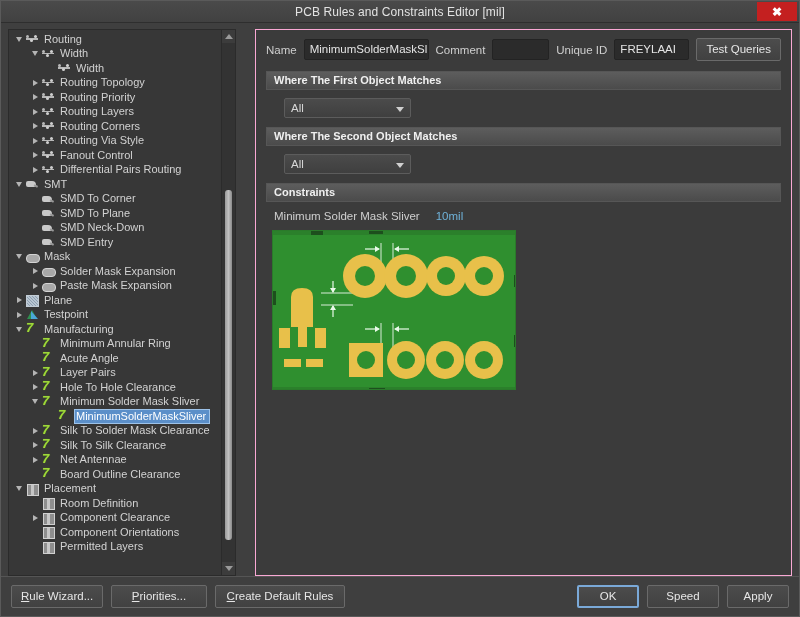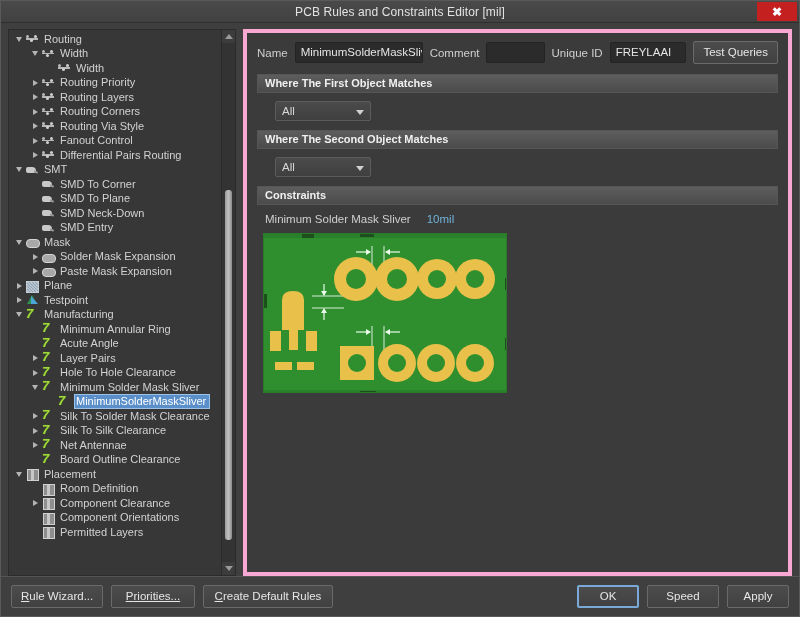--- a/index.html
+++ b/index.html
@@ -47,21 +47,21 @@
     align-items: center;
     justify-content: center;
     cursor: pointer;
   }
 
   
   .body {
     flex: 1 1 auto;
     display: flex;
     padding: 6px 7px 0 7px;
-    gap: 7px;
+    gap: 19px;
     min-height: 0;
   }
 
   
   .tree-panel {
     width: 228px;
     flex: 0 0 228px;
     background: #373737;
     border: 1px solid #2b2b2b;
     position: relative;
@@ -204,21 +204,21 @@
     top: 160px; height: 350px;
     background: linear-gradient(90deg,#9a9a9a,#c0c0c0,#8a8a8a);
     border-radius: 3px;
     cursor: pointer;
   }
 
   
   .right-panel {
     flex: 1 1 auto;
     background: #3b3b3b;
-    border: 4px solid #f9a8d4;
+    border: 1px solid #f9a8d4;
     padding: 8px 10px;
     min-width: 0;
     overflow: hidden;
   }
 
   .row-name {
     display: flex;
     align-items: center;
     gap: 7px;
     margin-bottom: 10px;
@@ -264,21 +264,21 @@
     color: #f0f0f0;
     font-size: 11px;
     font-weight: bold;
     height: 19px;
     line-height: 17px;
     padding-left: 7px;
     margin-bottom: 8px;
   }
   .combo-wrap { padding-left: 18px; margin-bottom: 9px; }
   .combo {
-    width: 96px; height: 20px;
+    width: 127px; height: 20px;
     background: linear-gradient(#4b4b4b,#3f3f3f);
     border: 1px solid #5c5c5c;
     border-radius: 2px;
     display: flex; align-items: center;
     color: #d8d8d8; font-size: 11.5px;
     padding-left: 6px;
     position: relative;
     cursor: pointer;
   }
   .combo .arr {
@@ -313,21 +313,21 @@
     height: 40px;
     border-top: 1px solid #555;
     background: #3f3f3f;
     display: flex;
     align-items: center;
     padding: 0 10px;
     gap: 8px;
   }
   .footer .spacer { flex: 1 1 auto; }
   .btn.w-rw { width: 92px; }
-  .btn.w-pr { width: 84px; text-decoration: underline; }
+  .btn.w-pr { width: 96px; }
   .btn.w-cd { width: 130px; }
   .btn.w-ok { width: 62px; }
   .btn.w-ca { width: 72px; }
   .btn.w-ap { width: 62px; }
   .btn.primary {
     border: 2px solid #7aa9d8;
     line-height: 19px;
   }
   .u { text-decoration: underline; }
 </style>
@@ -356,20 +356,27 @@
             <span class="twist open">
               <i></i>
             </span>
             <span class="ticon ic-route"></span>
             <span class="tlabel">Width</span>
           </div>
           <div class="tnode" style="padding-left: 36px;">
             <span class="twist none"></span>
             <span class="ticon ic-route"></span>
             <span class="tlabel">Width</span>
+          </div>
+          <div class="tnode" style="padding-left: 20px;">
+            <span class="twist closed">
+              <i></i>
+            </span>
+            <span class="ticon ic-route"></span>
+            <span class="tlabel">Routing Topology</span>
           </div>
           <div class="tnode" style="padding-left: 20px;">
             <span class="twist closed">
               <i></i>
             </span>
             <span class="ticon ic-route"></span>
             <span class="tlabel">Routing Priority</span>
           </div>
           <div class="tnode" style="padding-left: 20px;">
             <span class="twist closed">

